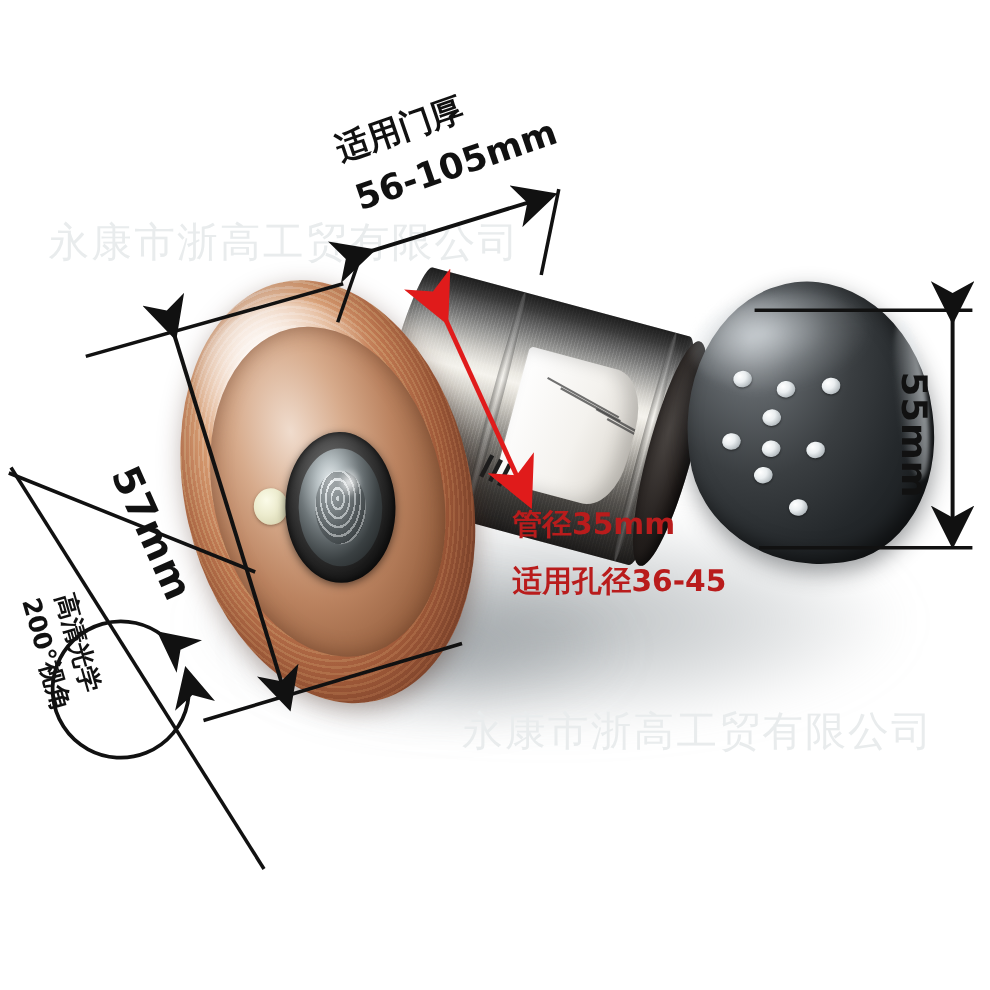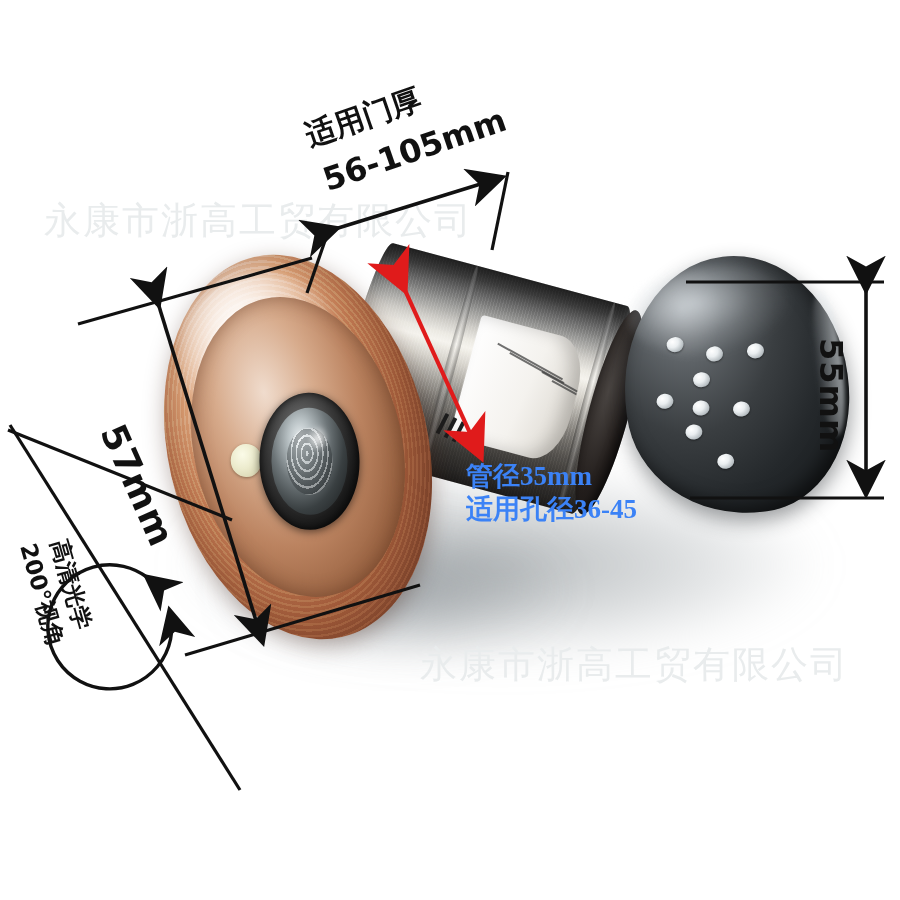--- a/index.html
+++ b/index.html
@@ -196,29 +196,29 @@
 
   
   #annot{position:absolute;inset:0;pointer-events:none;}
   .ann-text{
     position:absolute;
     color:#111;
     font-weight:700;
     white-space:nowrap;
     font-family:"DejaVu Sans","Liberation Sans",sans-serif;
   }
-  .ann-red{color:#3b82f6;font-family:Liberation Serif, serif;}
+  .ann-red{color:#b91c1c;}
   #t-doorthick-1{left:300px;top:118px;font-size:30px;transform:rotate(-19deg);transform-origin:left top;}
   #t-doorthick-2{left:318px;top:163px;font-size:32px;transform:rotate(-19deg);transform-origin:left top;}
   #t-57mm{left:130px;top:418px;font-size:36px;transform:rotate(66deg);transform-origin:left top;letter-spacing:1px;}
   #t-hd{left:73px;top:536px;font-size:23px;transform:rotate(74deg);transform-origin:left top;}
   #t-angle{left:42px;top:540px;font-size:23px;transform:rotate(74deg);transform-origin:left top;}
   #t-55mm{left:850px;top:338px;font-size:32px;transform:rotate(90deg);transform-origin:left top;letter-spacing:1px;}
   #t-tube{left:466px;top:458px;font-size:27px;}
-  #t-hole{left:466px;top:491px;font-size:27px;}
+  #t-hole{left:466px;top:510px;font-size:27px;}
 </style>
 </head>
 <body>
 
 <div id="stage">
 
   <div class="shadow-soft" id="shadow-main"></div>
   <div class="shadow-soft" id="shadow-near"></div>
 
   <div class="watermark" id="wm-top">永康市浙高工贸有限公司</div>

